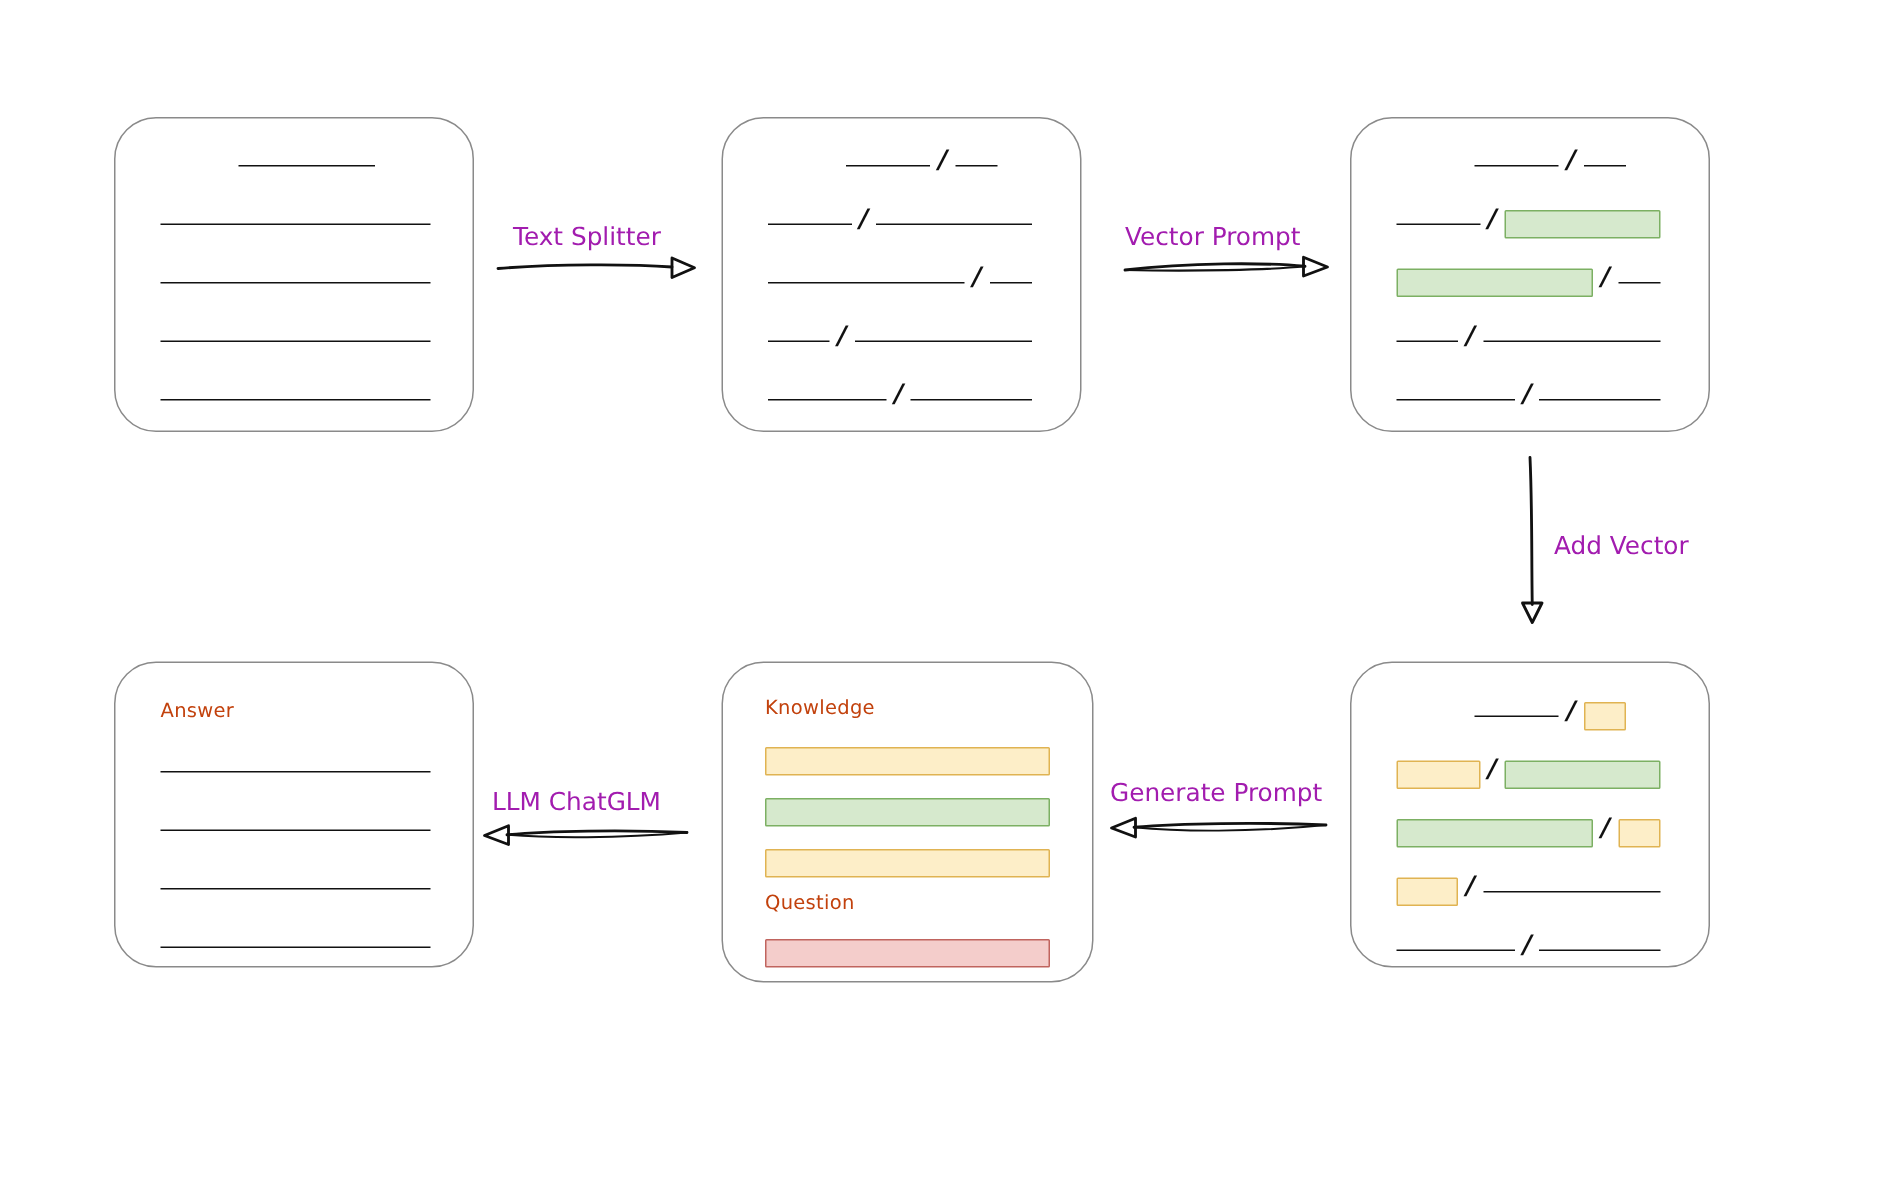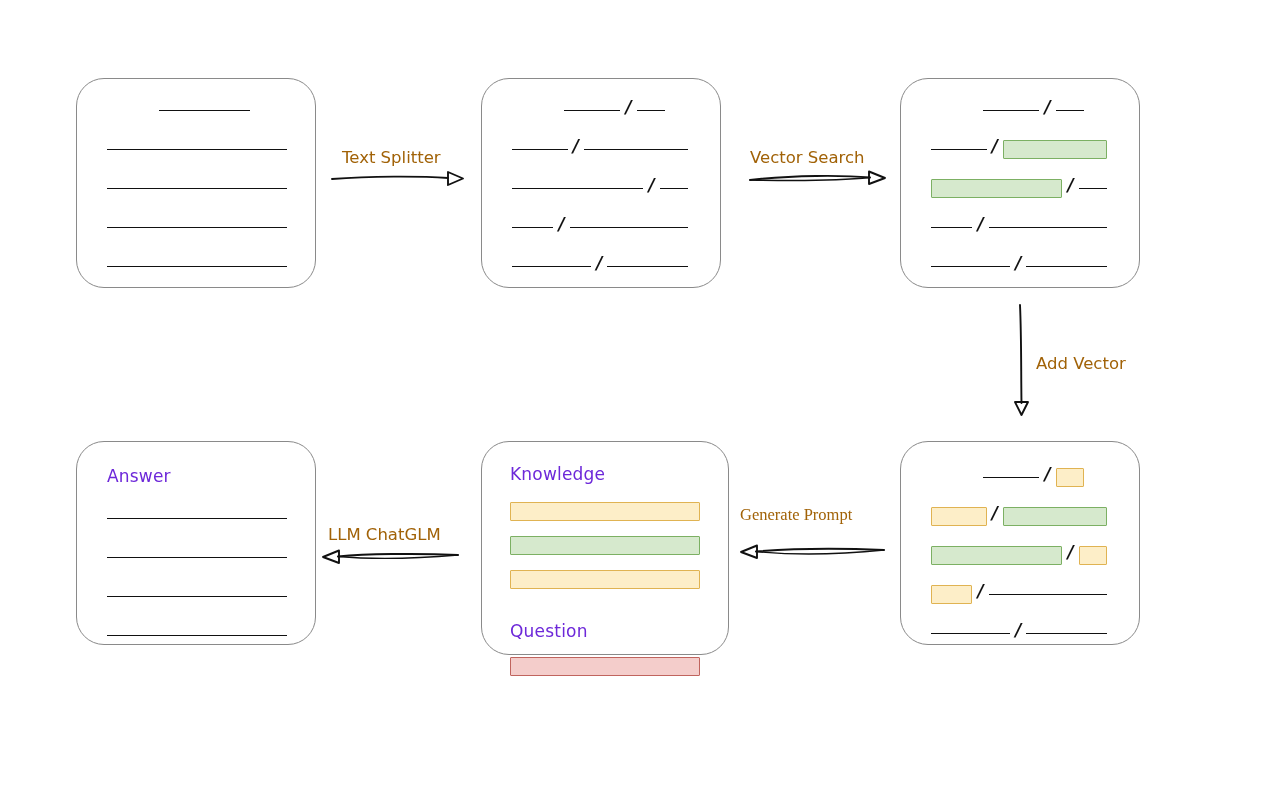--- a/index.html
+++ b/index.html
@@ -35,23 +35,23 @@
     left: 30px;
     right: 28px;
     top: 24px;
     bottom: 22px;
     display: flex;
     flex-direction: column;
   }
 
   
   .card-heading {
-    font-size: 17px;
+    font-size: 13px;
     letter-spacing: 0.2px;
-    color: #6d28d9;
+    color: #c2410c;
     line-height: 1;
     white-space: nowrap;
   }
 
   
   .line-row {
     display: flex;
     align-items: center;
     height: 14px;
   }
@@ -95,21 +95,21 @@
 
   
   .arrow {
     position: absolute;
   }
   .arrow svg { display: block; overflow: visible; }
 
   .arrow-label {
     position: absolute;
     font-size: 16.5px;
-    color: #a16207;
+    color: #a21caf;
     white-space: nowrap;
     line-height: 1;
   }
 
   .footer-note {
     position: absolute;
     font-size: 16.5px;
     color: #111;
     white-space: nowrap;
     line-height: 1;
@@ -182,21 +182,21 @@
     </div>
   </div>
 
   <div class="arrow" style="left:748px; top:168px;">
     <svg width="140" height="22" viewBox="0 0 140 22" aria-hidden="true">
       <path d="M2 12 C 45 7, 95 7, 122 9.5" fill="none" stroke="#111" stroke-width="1.9" stroke-linecap="round"></path>
       <path d="M2 12 C 48 13, 98 12, 122 9.5" fill="none" stroke="#111" stroke-width="1.4" stroke-linecap="round"></path>
       <path d="M121 3.5 L 137 10 L 121 16 Z" fill="none" stroke="#111" stroke-width="1.9" stroke-linejoin="round"></path>
     </svg>
   </div>
-  <div class="arrow-label" style="left:750px; top:150px;">Vector Search</div>
+  <div class="arrow-label" style="left:750px; top:150px;">Vector Prompt</div>
 
   <div class="card" style="left:900px; top:78px; width:240px; height:210px;">
     <div class="card-inner">
       <div class="lines-host">
           <div class="line-row" style="padding-left: 29%;">
             <span class="seg" style="width: 44%;"></span>
             <span class="slash">/</span>
             <span class="seg" style="width: 22%;"></span>
           </div>
           <div class="line-row" style="margin-top: 25px;">
@@ -261,35 +261,35 @@
   <div class="arrow-label" style="left:328px; top:527px;">LLM ChatGLM</div>
 
   <div class="card" style="left:481px; top:441px; width:248px; height:214px;">
     <div class="card-inner" style="top:24px; left:28px; right:28px;">
       <div class="card-heading" style="margin-bottom:19px;">Knowledge</div>
       <div class="bars-host">
           <div class="bar yellow"></div>
           <div class="bar green" style="margin-top: 15px;"></div>
           <div class="bar yellow" style="margin-top: 15px;"></div>
         </div>
-      <div class="card-heading" style="margin-top:34px; margin-bottom:17px;">Question</div>
+      <div class="card-heading" style="margin-top:11px; margin-bottom:17px;">Question</div>
       <div class="bars-host">
           <div class="bar red"></div>
         </div>
     </div>
   </div>
 
   <div class="arrow" style="left:738px; top:541px;">
     <svg width="148" height="22" viewBox="0 0 148 22" aria-hidden="true">
       <path d="M146 9 C 100 7, 48 8, 18 10.5" fill="none" stroke="#111" stroke-width="1.9" stroke-linecap="round"></path>
       <path d="M146 9 C 96 14, 48 13.5, 18 10.5" fill="none" stroke="#111" stroke-width="1.3" stroke-linecap="round"></path>
       <path d="M19 4.5 L 3 11 L 19 17 Z" fill="none" stroke="#111" stroke-width="1.9" stroke-linejoin="round"></path>
     </svg>
   </div>
-  <div class="arrow-label" style="left:740px; top:507px;font-family:Liberation Serif, serif;">Generate Prompt</div>
+  <div class="arrow-label" style="left:740px; top:521px;">Generate Prompt</div>
 
   <div class="card" style="left:900px; top:441px; width:240px; height:204px;">
     <div class="card-inner" style="top:28px;">
       <div class="lines-host">
           <div class="line-row" style="padding-left: 29%;">
             <span class="seg" style="width: 44%;"></span>
             <span class="slash">/</span>
             <span class="chip yellow" style="width: 22%;"></span>
           </div>
           <div class="line-row" style="margin-top: 25px;">

